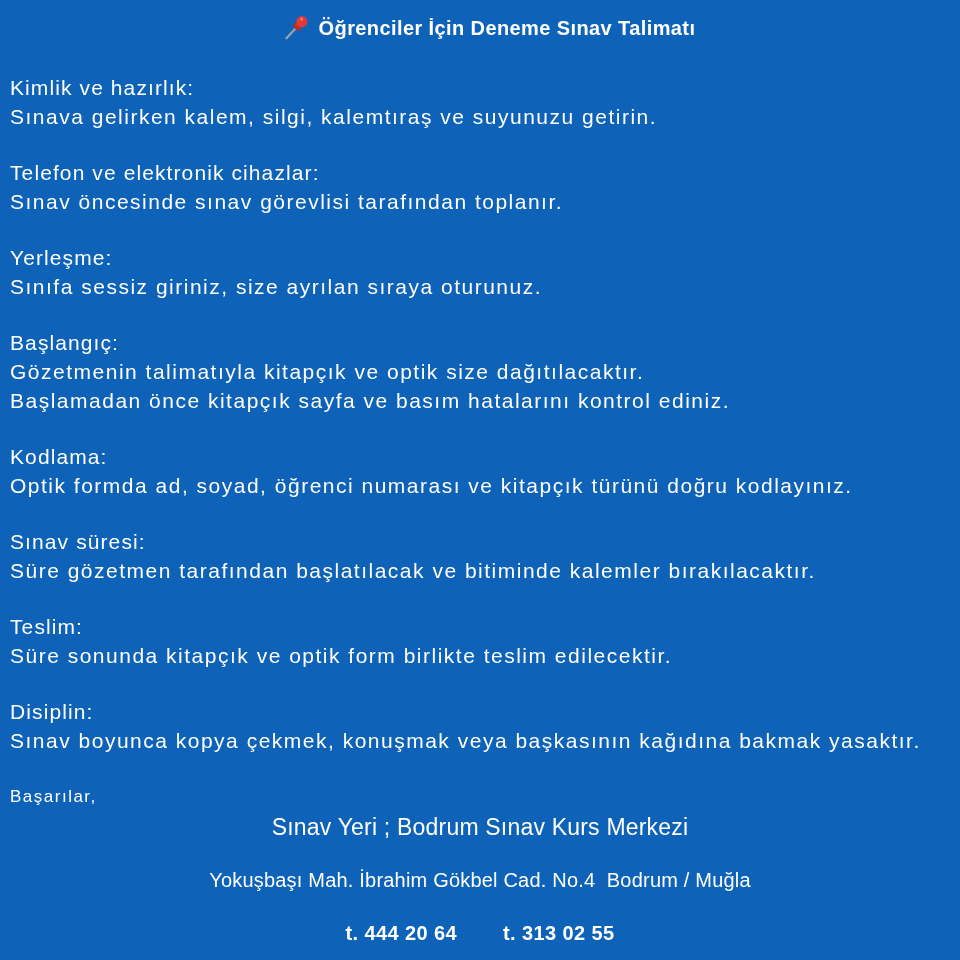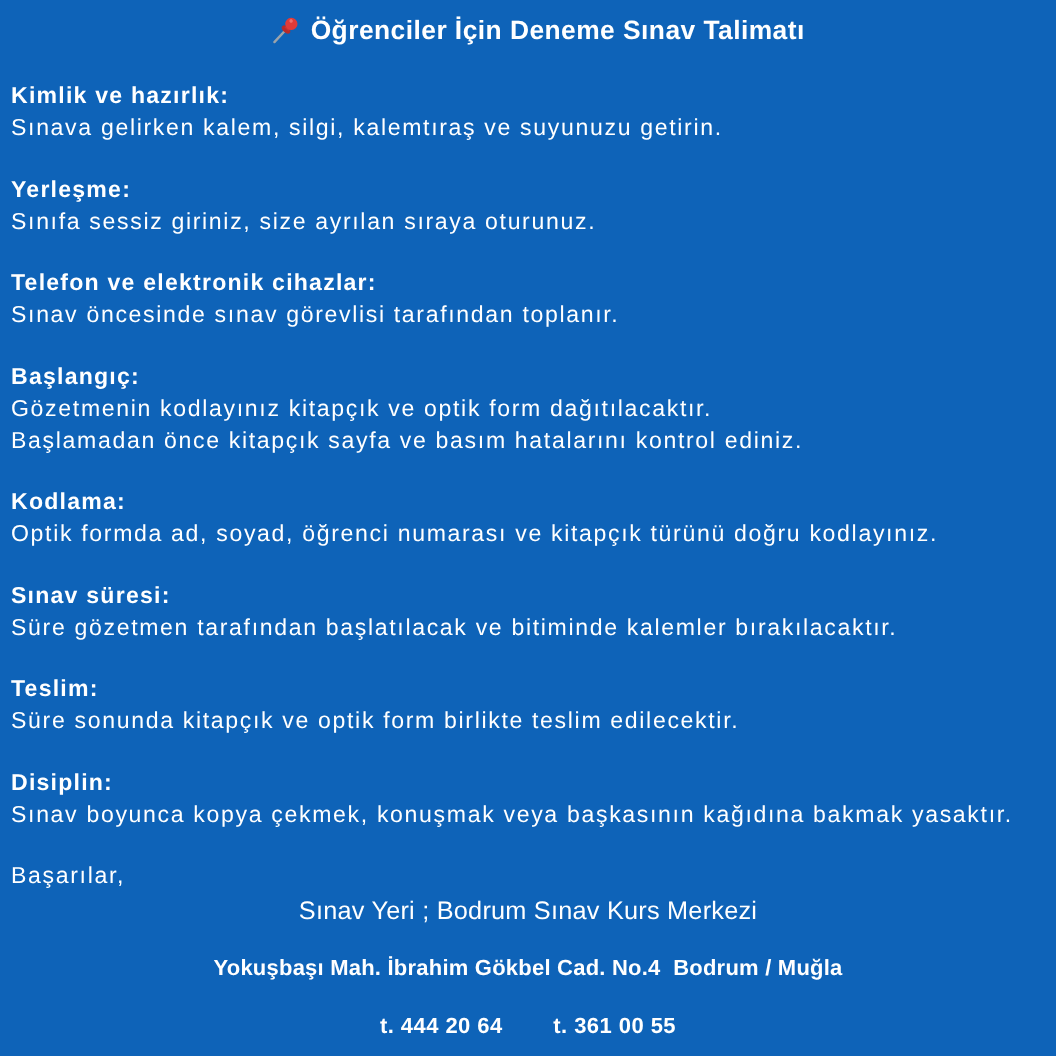--- a/index.html
+++ b/index.html
@@ -11,58 +11,58 @@
     font-family: "Liberation Sans", sans-serif;
     overflow: hidden;
   }
   .title-row {
     display: flex;
     justify-content: center;
     align-items: center;
     gap: 9px;
     padding-top: 11px;
     padding-left: 18px;
-    font-size: 24px;
+    font-size: 20px;
     font-weight: bold;
     letter-spacing: 0.4px;
     line-height: 30px;
   }
   .pin { width: 27px; height: 31px; flex: 0 0 auto; margin-top: 2px; }
   .content {
     padding: 0 10px;
     margin-top: 29px;
   }
   .section {
     margin: 0 0 27px 0;
     font-size: 21px;
     line-height: 29px;
     letter-spacing: 1.5px;
   }
   .section .heading {
-    font-weight: bold;
+    font-weight: normal;
     letter-spacing: 1.1px;
   }
   .closing {
-    font-size: 21px;
+    font-size: 17px;
     line-height: 29px;
     letter-spacing: 1.5px;
     margin-bottom: 2px;
   }
   .footer {
     text-align: center;
   }
   .venue {
     font-size: 23px;
     line-height: 28px;
     letter-spacing: 0.2px;
     margin-top: 2px;
   }
   .address {
     font-size: 20px;
-    font-weight: bold;
+    font-weight: normal;
     line-height: 24px;
     letter-spacing: 0.2px;
     margin-top: 27px;
     white-space: pre-wrap;
   }
   .phones {
     font-size: 20px;
     font-weight: bold;
     line-height: 24px;
     letter-spacing: 0.4px;
@@ -87,32 +87,32 @@
 </div>
 
 <div class="content">
 
   <div class="section">
     <div class="heading">Kimlik ve hazırlık:</div>
     <div class="line">Sınava gelirken kalem, silgi, kalemtıraş ve suyunuzu getirin.</div>
   </div>
 
   <div class="section">
+    <div class="heading">Telefon ve elektronik cihazlar:</div>
+    <div class="line">Sınav öncesinde sınav görevlisi tarafından toplanır.</div>
+  </div>
+
+  <div class="section">
     <div class="heading">Yerleşme:</div>
     <div class="line">Sınıfa sessiz giriniz, size ayrılan sıraya oturunuz.</div>
   </div>
 
   <div class="section">
-    <div class="heading">Telefon ve elektronik cihazlar:</div>
-    <div class="line">Sınav öncesinde sınav görevlisi tarafından toplanır.</div>
-  </div>
-
-  <div class="section">
     <div class="heading">Başlangıç:</div>
-    <div class="line">Gözetmenin kodlayınız kitapçık ve optik form dağıtılacaktır.</div>
+    <div class="line">Gözetmenin talimatıyla kitapçık ve optik size dağıtılacaktır.</div>
     <div class="line">Başlamadan önce kitapçık sayfa ve basım hatalarını kontrol ediniz.</div>
   </div>
 
   <div class="section">
     <div class="heading">Kodlama:</div>
     <div class="line">Optik formda ad, soyad, öğrenci numarası ve kitapçık türünü doğru kodlayınız.</div>
   </div>
 
   <div class="section">
     <div class="heading">Sınav süresi:</div>
@@ -129,15 +129,15 @@
     <div class="line">Sınav boyunca kopya çekmek, konuşmak veya başkasının kağıdına bakmak yasaktır.</div>
   </div>
 
   <div class="closing">Başarılar,</div>
 </div>
 
 <div class="footer">
   <div class="venue">Sınav Yeri ; Bodrum Sınav Kurs Merkezi</div>
   <div class="address">Yokuşbaşı Mah. İbrahim Gökbel Cad. No.4  Bodrum / Muğla</div>
   <div class="phones">
-    <span class="phone">t. 444 20 64</span><span class="phone">t. 361 00 55</span>
+    <span class="phone">t. 444 20 64</span><span class="phone">t. 313 02 55</span>
   </div>
 </div>
 
 </body></html>

